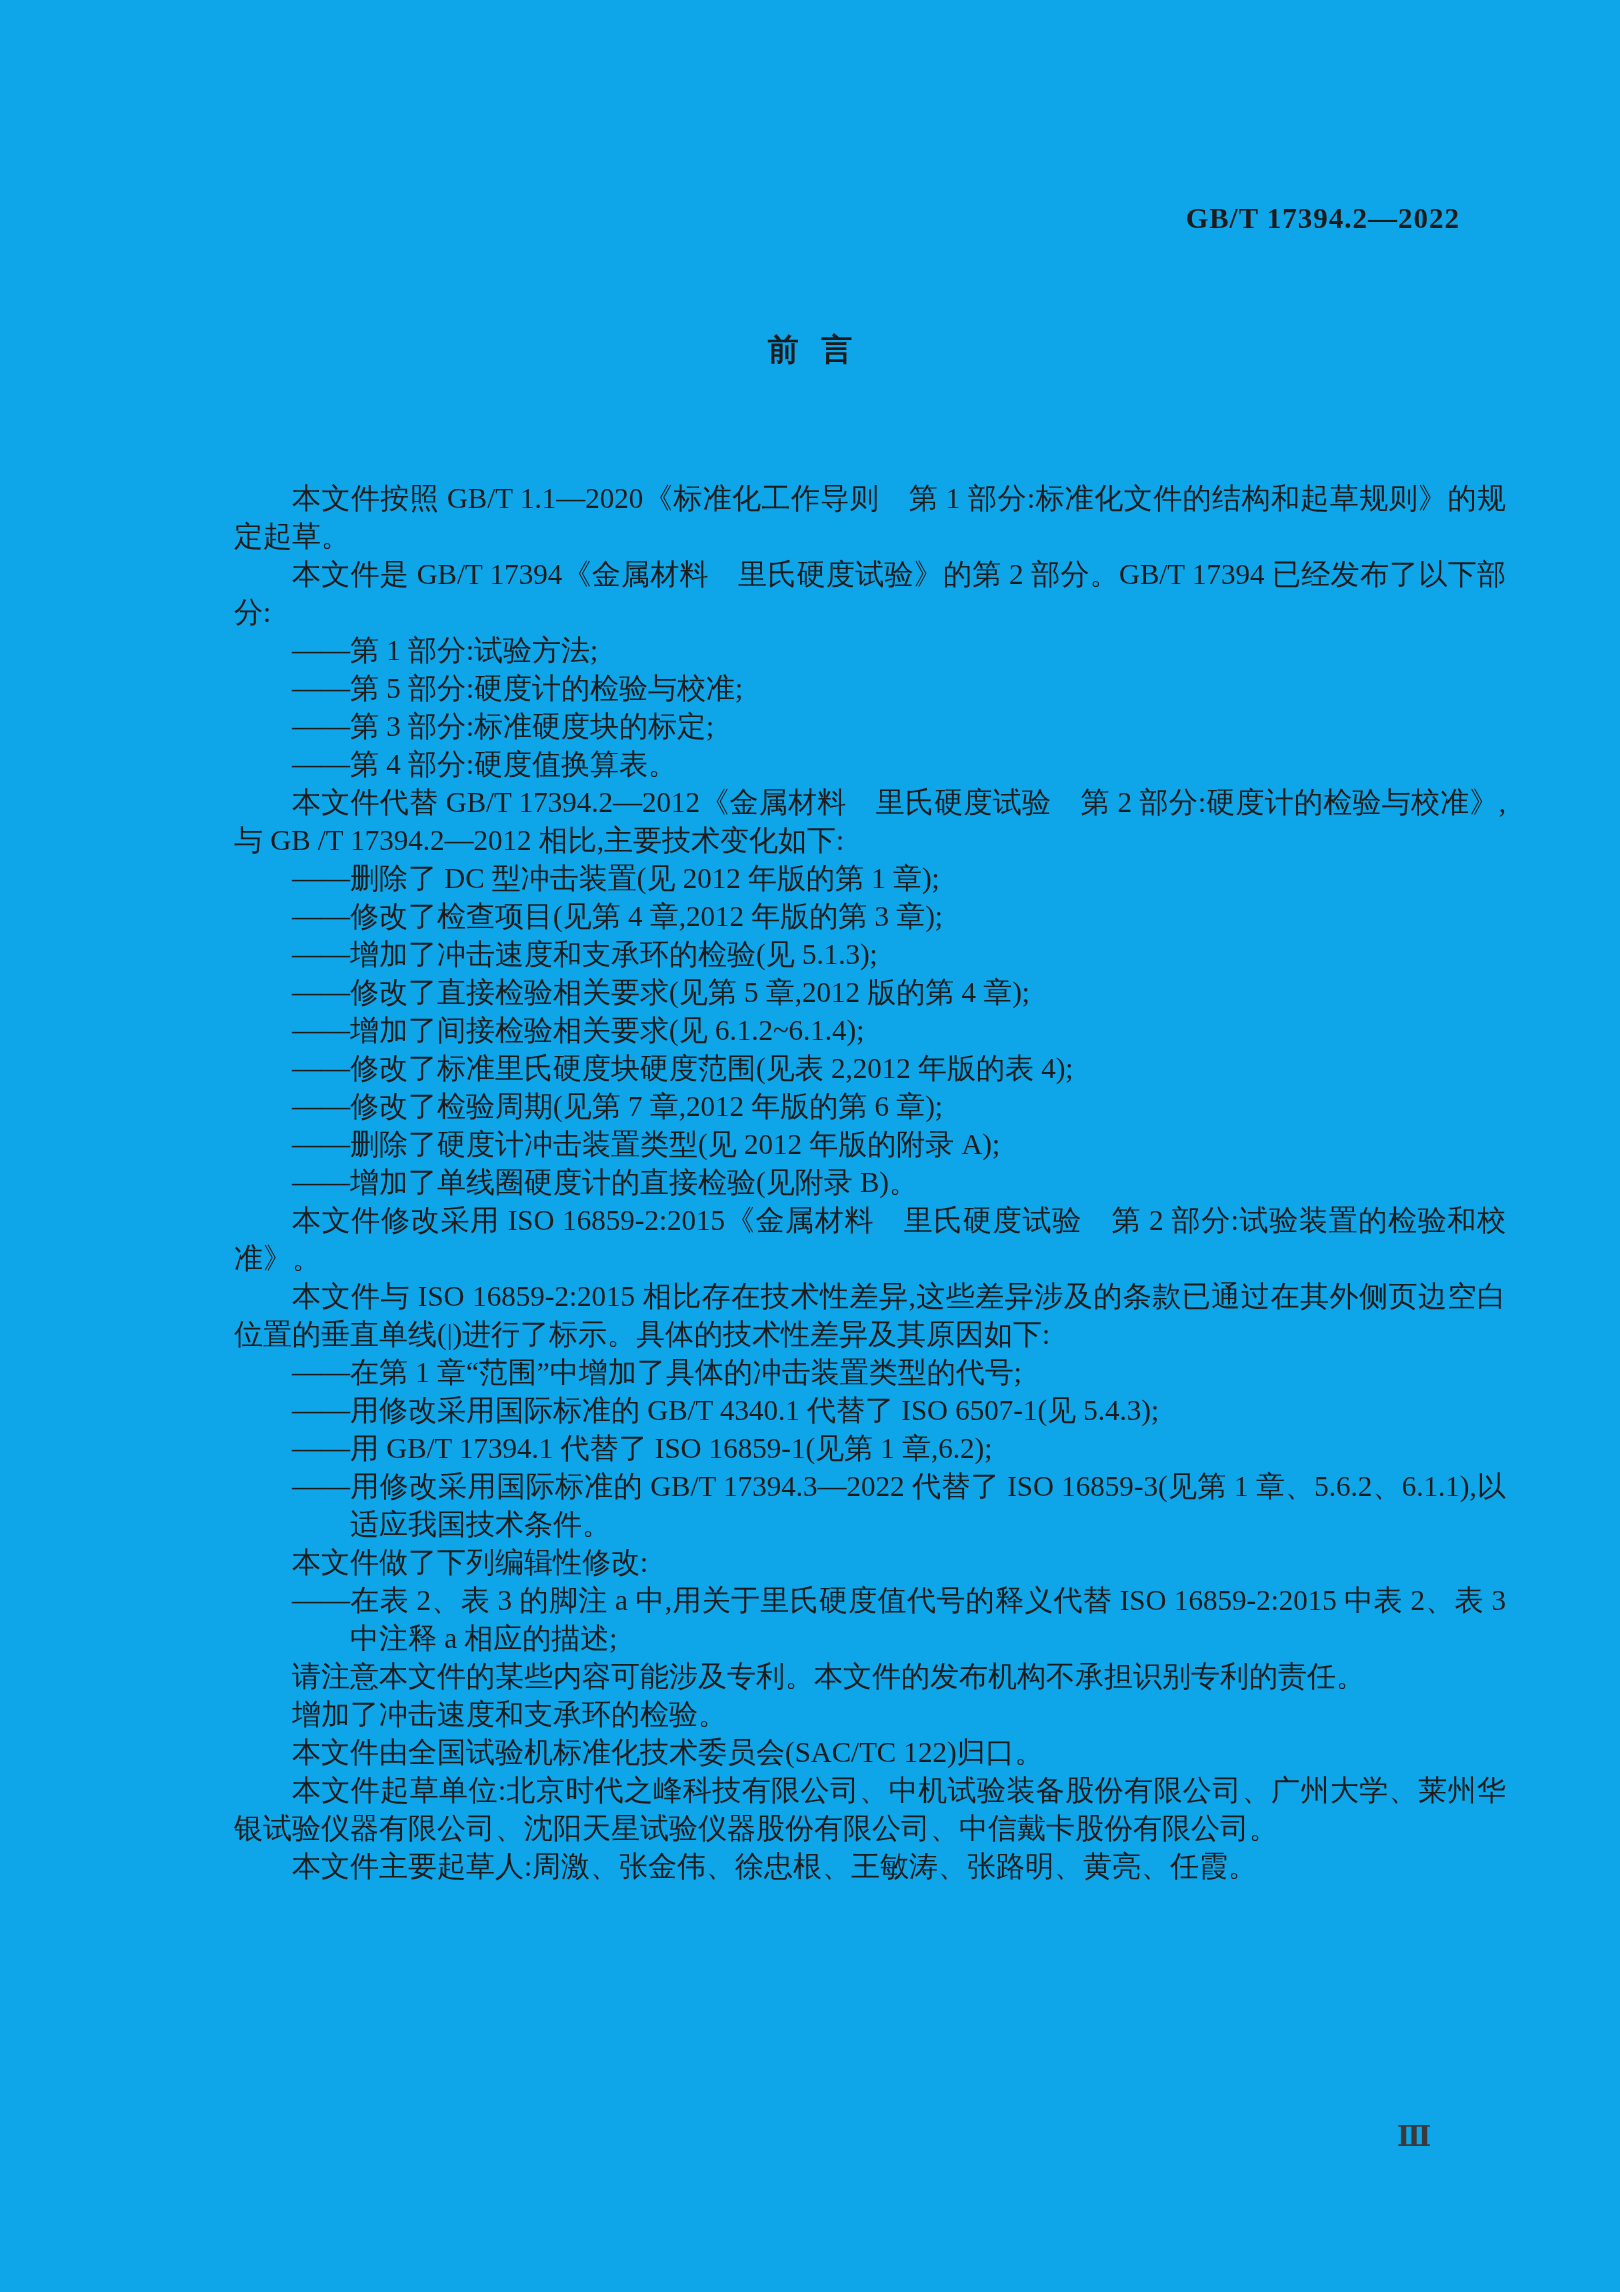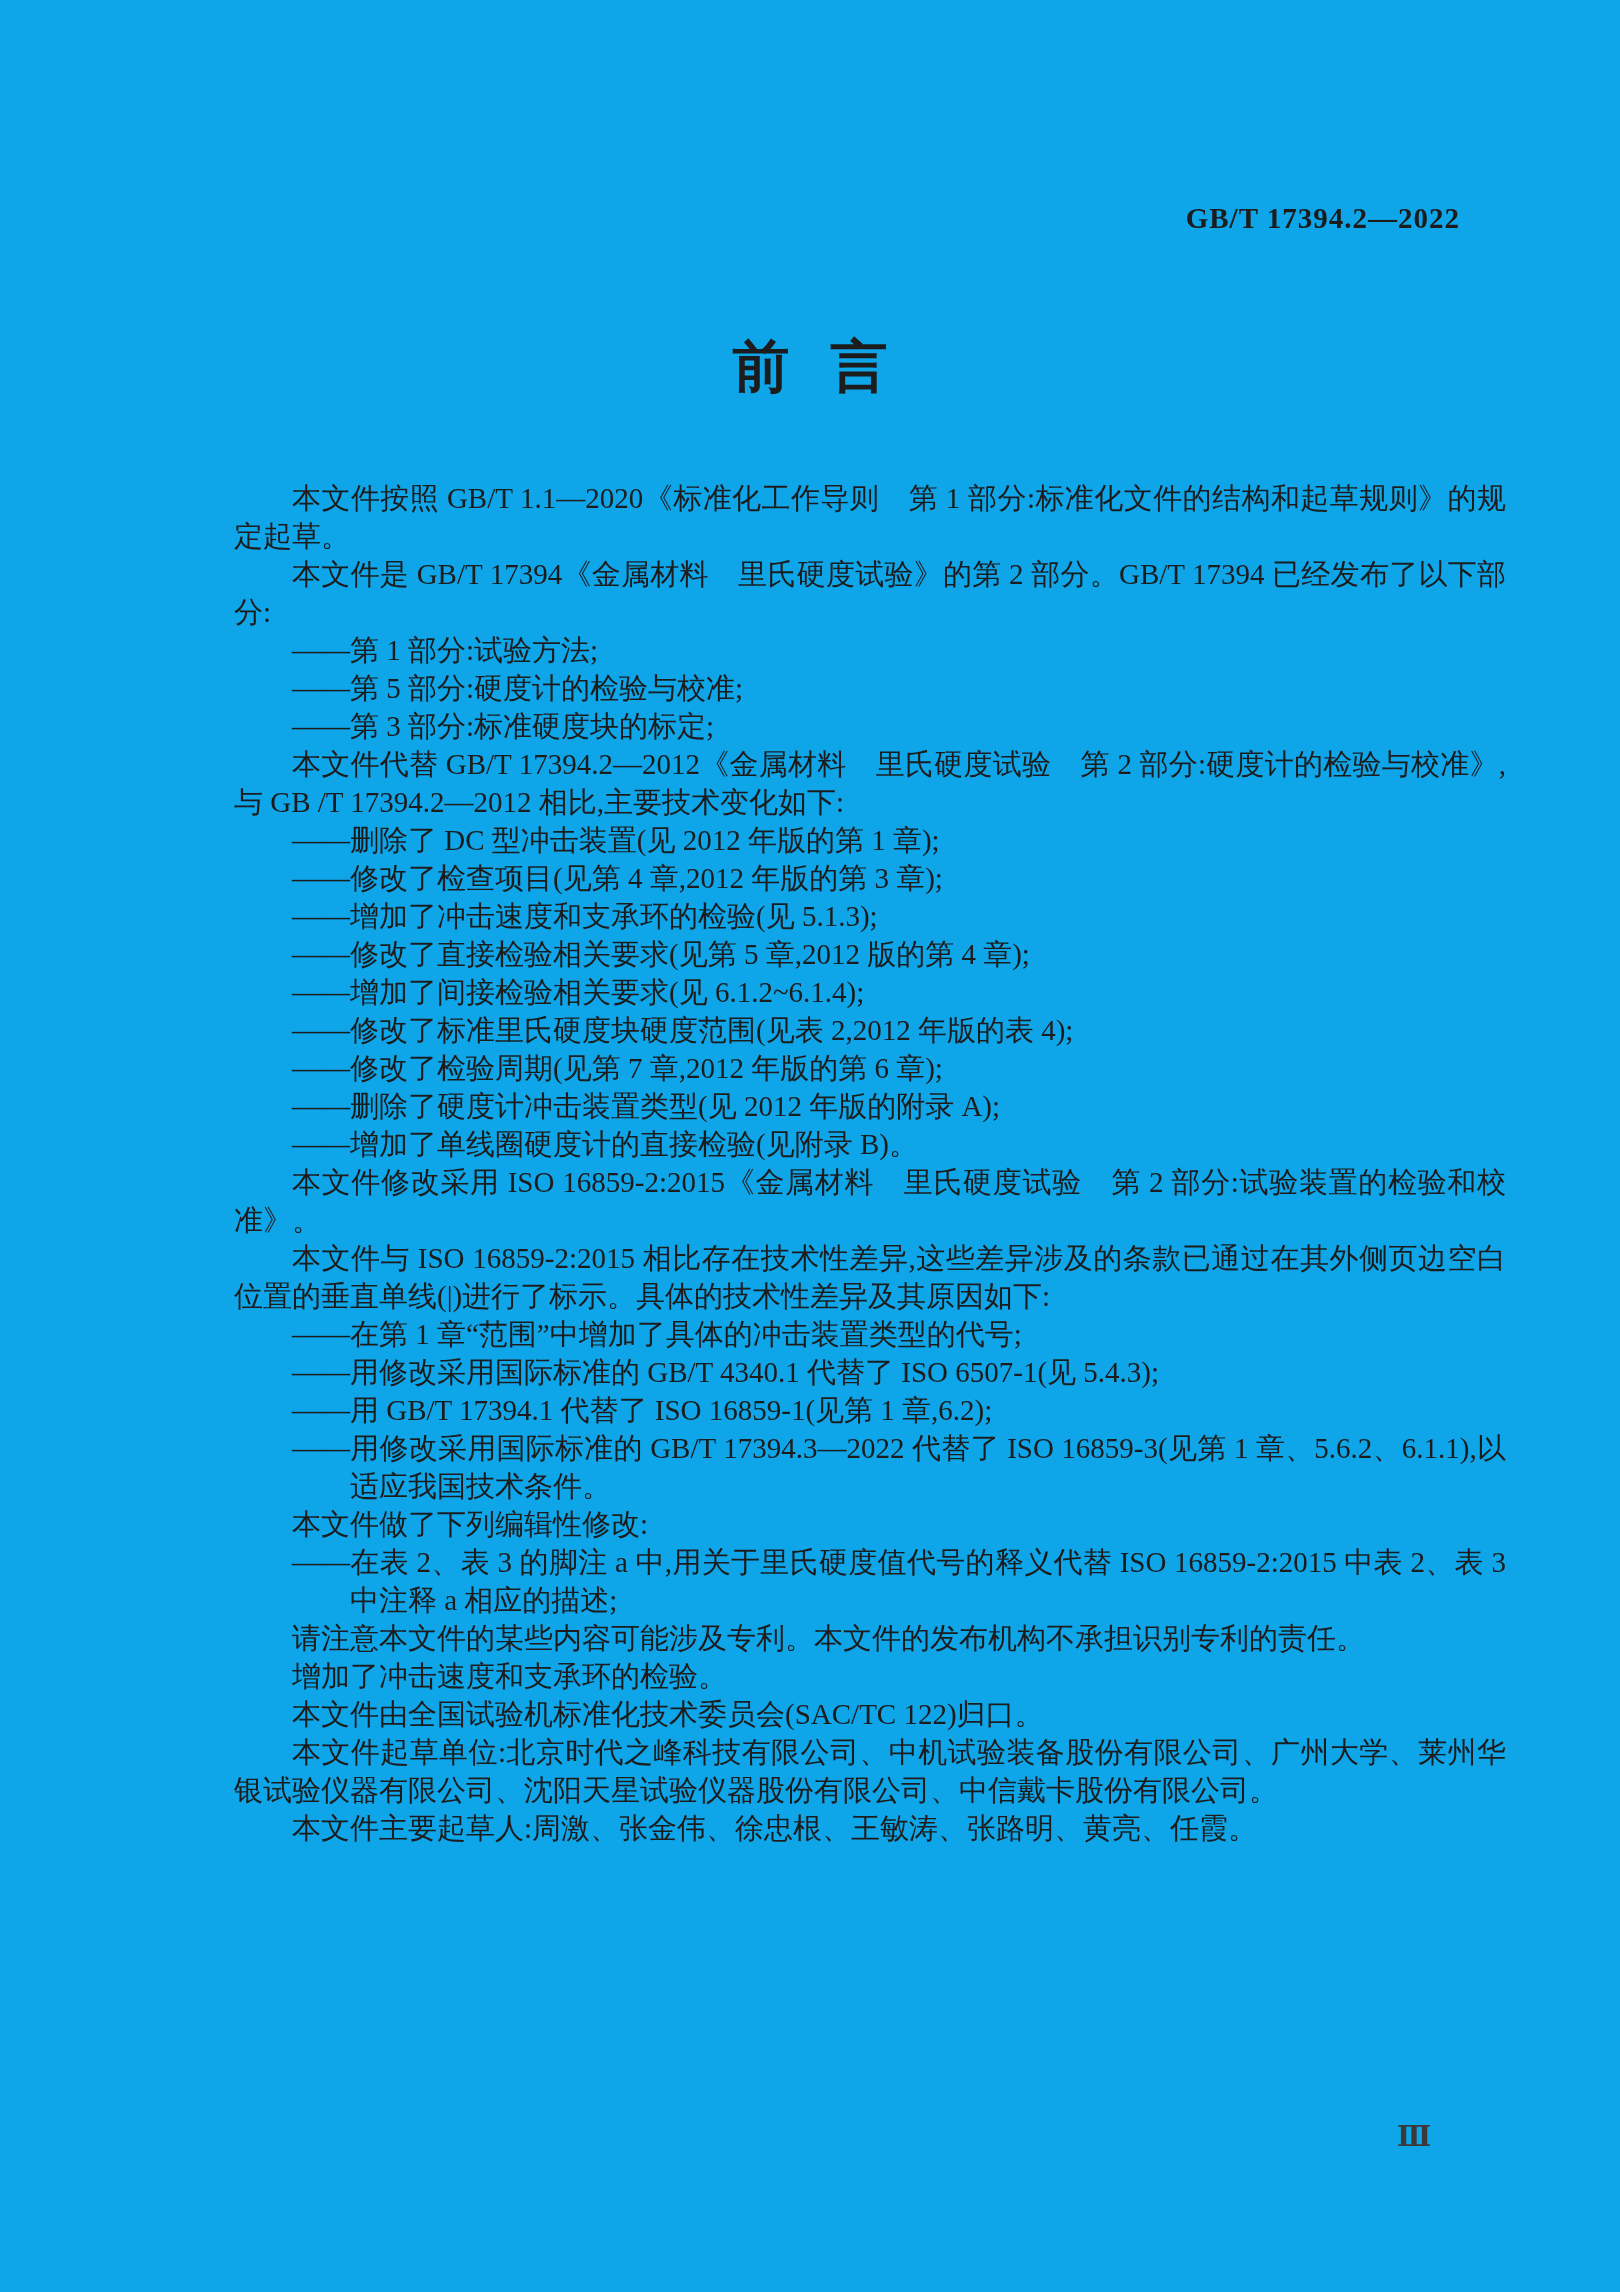--- a/index.html
+++ b/index.html
@@ -19,21 +19,21 @@
     font-weight:bold;
     letter-spacing:1px;
     white-space:nowrap;
   }
   .doc-title {
     position:absolute;
     top:329px; left:0;
     width:100%;
     margin:0;
     text-align:center;
-    font-size:57px;
+    font-size:31px;
     font-weight:bold;
   }
   .doc-title .title-text {
     letter-spacing:0.72em;
     margin-right:-0.72em; 
   }
   .foreword-body {
     position:absolute;
     top:479px; left:234px;
     width:1272px;
@@ -63,20 +63,21 @@
   <h1 class="doc-title">
     <span class="title-text">前言</span>
   </h1>
 
   <div class="foreword-body" id="foreword-body">
       <p class="indent">本文件按照 GB/T 1.1—2020《标准化工作导则　第 1 部分:标准化文件的结构和起草规则》的规定起草。</p>
       <p class="indent">本文件是 GB/T 17394《金属材料　里氏硬度试验》的第 2 部分。GB/T 17394 已经发布了以下部分:</p>
       <p class="dash">——第 1 部分:试验方法;</p>
       <p class="dash">——第 5 部分:硬度计的检验与校准;</p>
       <p class="dash">——第 3 部分:标准硬度块的标定;</p>
+      <p class="dash">——第 4 部分:硬度值换算表。</p>
       <p class="indent">本文件代替 GB/T 17394.2—2012《金属材料　里氏硬度试验　第 2 部分:硬度计的检验与校准》,与 GB /T 17394.2—2012 相比,主要技术变化如下:</p>
       <p class="dash">——删除了 DC 型冲击装置(见 2012 年版的第 1 章);</p>
       <p class="dash">——修改了检查项目(见第 4 章,2012 年版的第 3 章);</p>
       <p class="dash">——增加了冲击速度和支承环的检验(见 5.1.3);</p>
       <p class="dash">——修改了直接检验相关要求(见第 5 章,2012 版的第 4 章);</p>
       <p class="dash">——增加了间接检验相关要求(见 6.1.2~6.1.4);</p>
       <p class="dash">——修改了标准里氏硬度块硬度范围(见表 2,2012 年版的表 4);</p>
       <p class="dash">——修改了检验周期(见第 7 章,2012 年版的第 6 章);</p>
       <p class="dash">——删除了硬度计冲击装置类型(见 2012 年版的附录 A);</p>
       <p class="dash">——增加了单线圈硬度计的直接检验(见附录 B)。</p>

